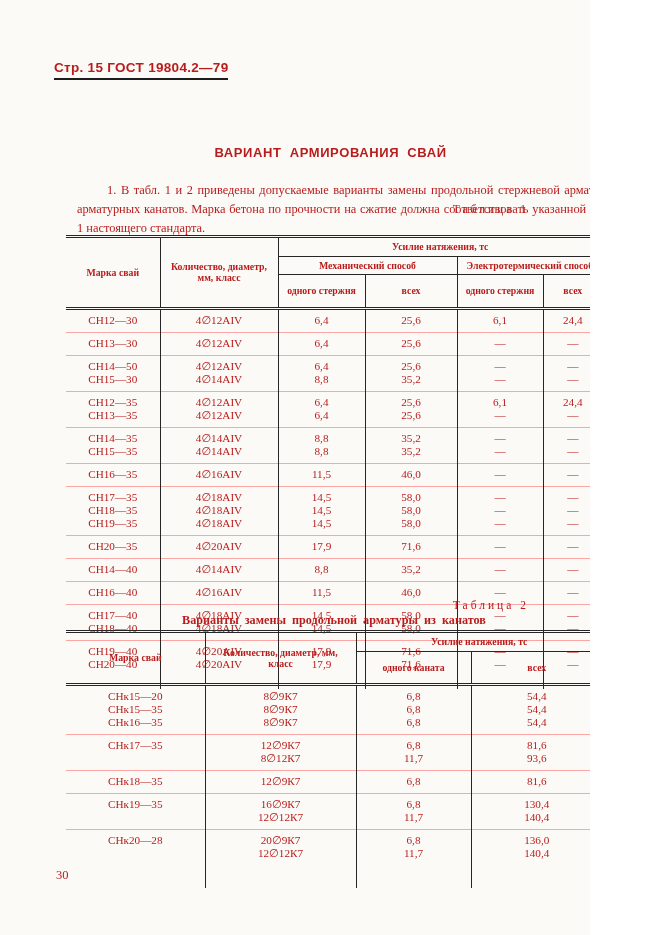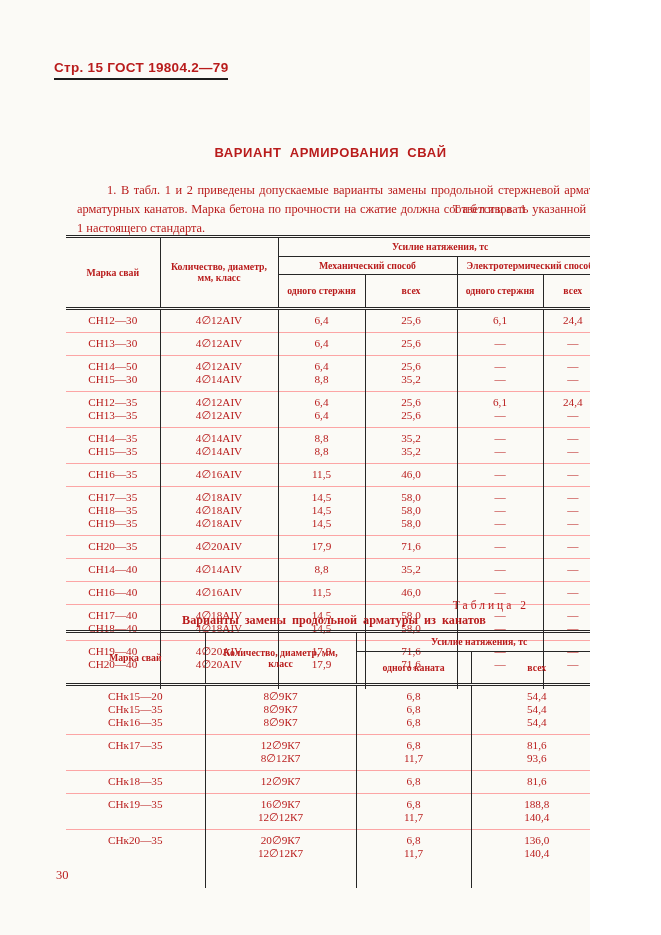--- a/index.html
+++ b/index.html
@@ -528,27 +528,27 @@
           </td>
           <td>
             <div>16∅9К7</div>
             <div>12∅12К7</div>
           </td>
           <td>
             <div>6,8</div>
             <div>11,7</div>
           </td>
           <td>
-            <div>188,8</div>
+            <div>130,4</div>
             <div>140,4</div>
           </td>
         </tr>
         <tr class="last">
           <td>
-            <div>СНк20—35</div>
+            <div>СНк20—28</div>
           </td>
           <td>
             <div>20∅9К7</div>
             <div>12∅12К7</div>
           </td>
           <td>
             <div>6,8</div>
             <div>11,7</div>
           </td>
           <td>

